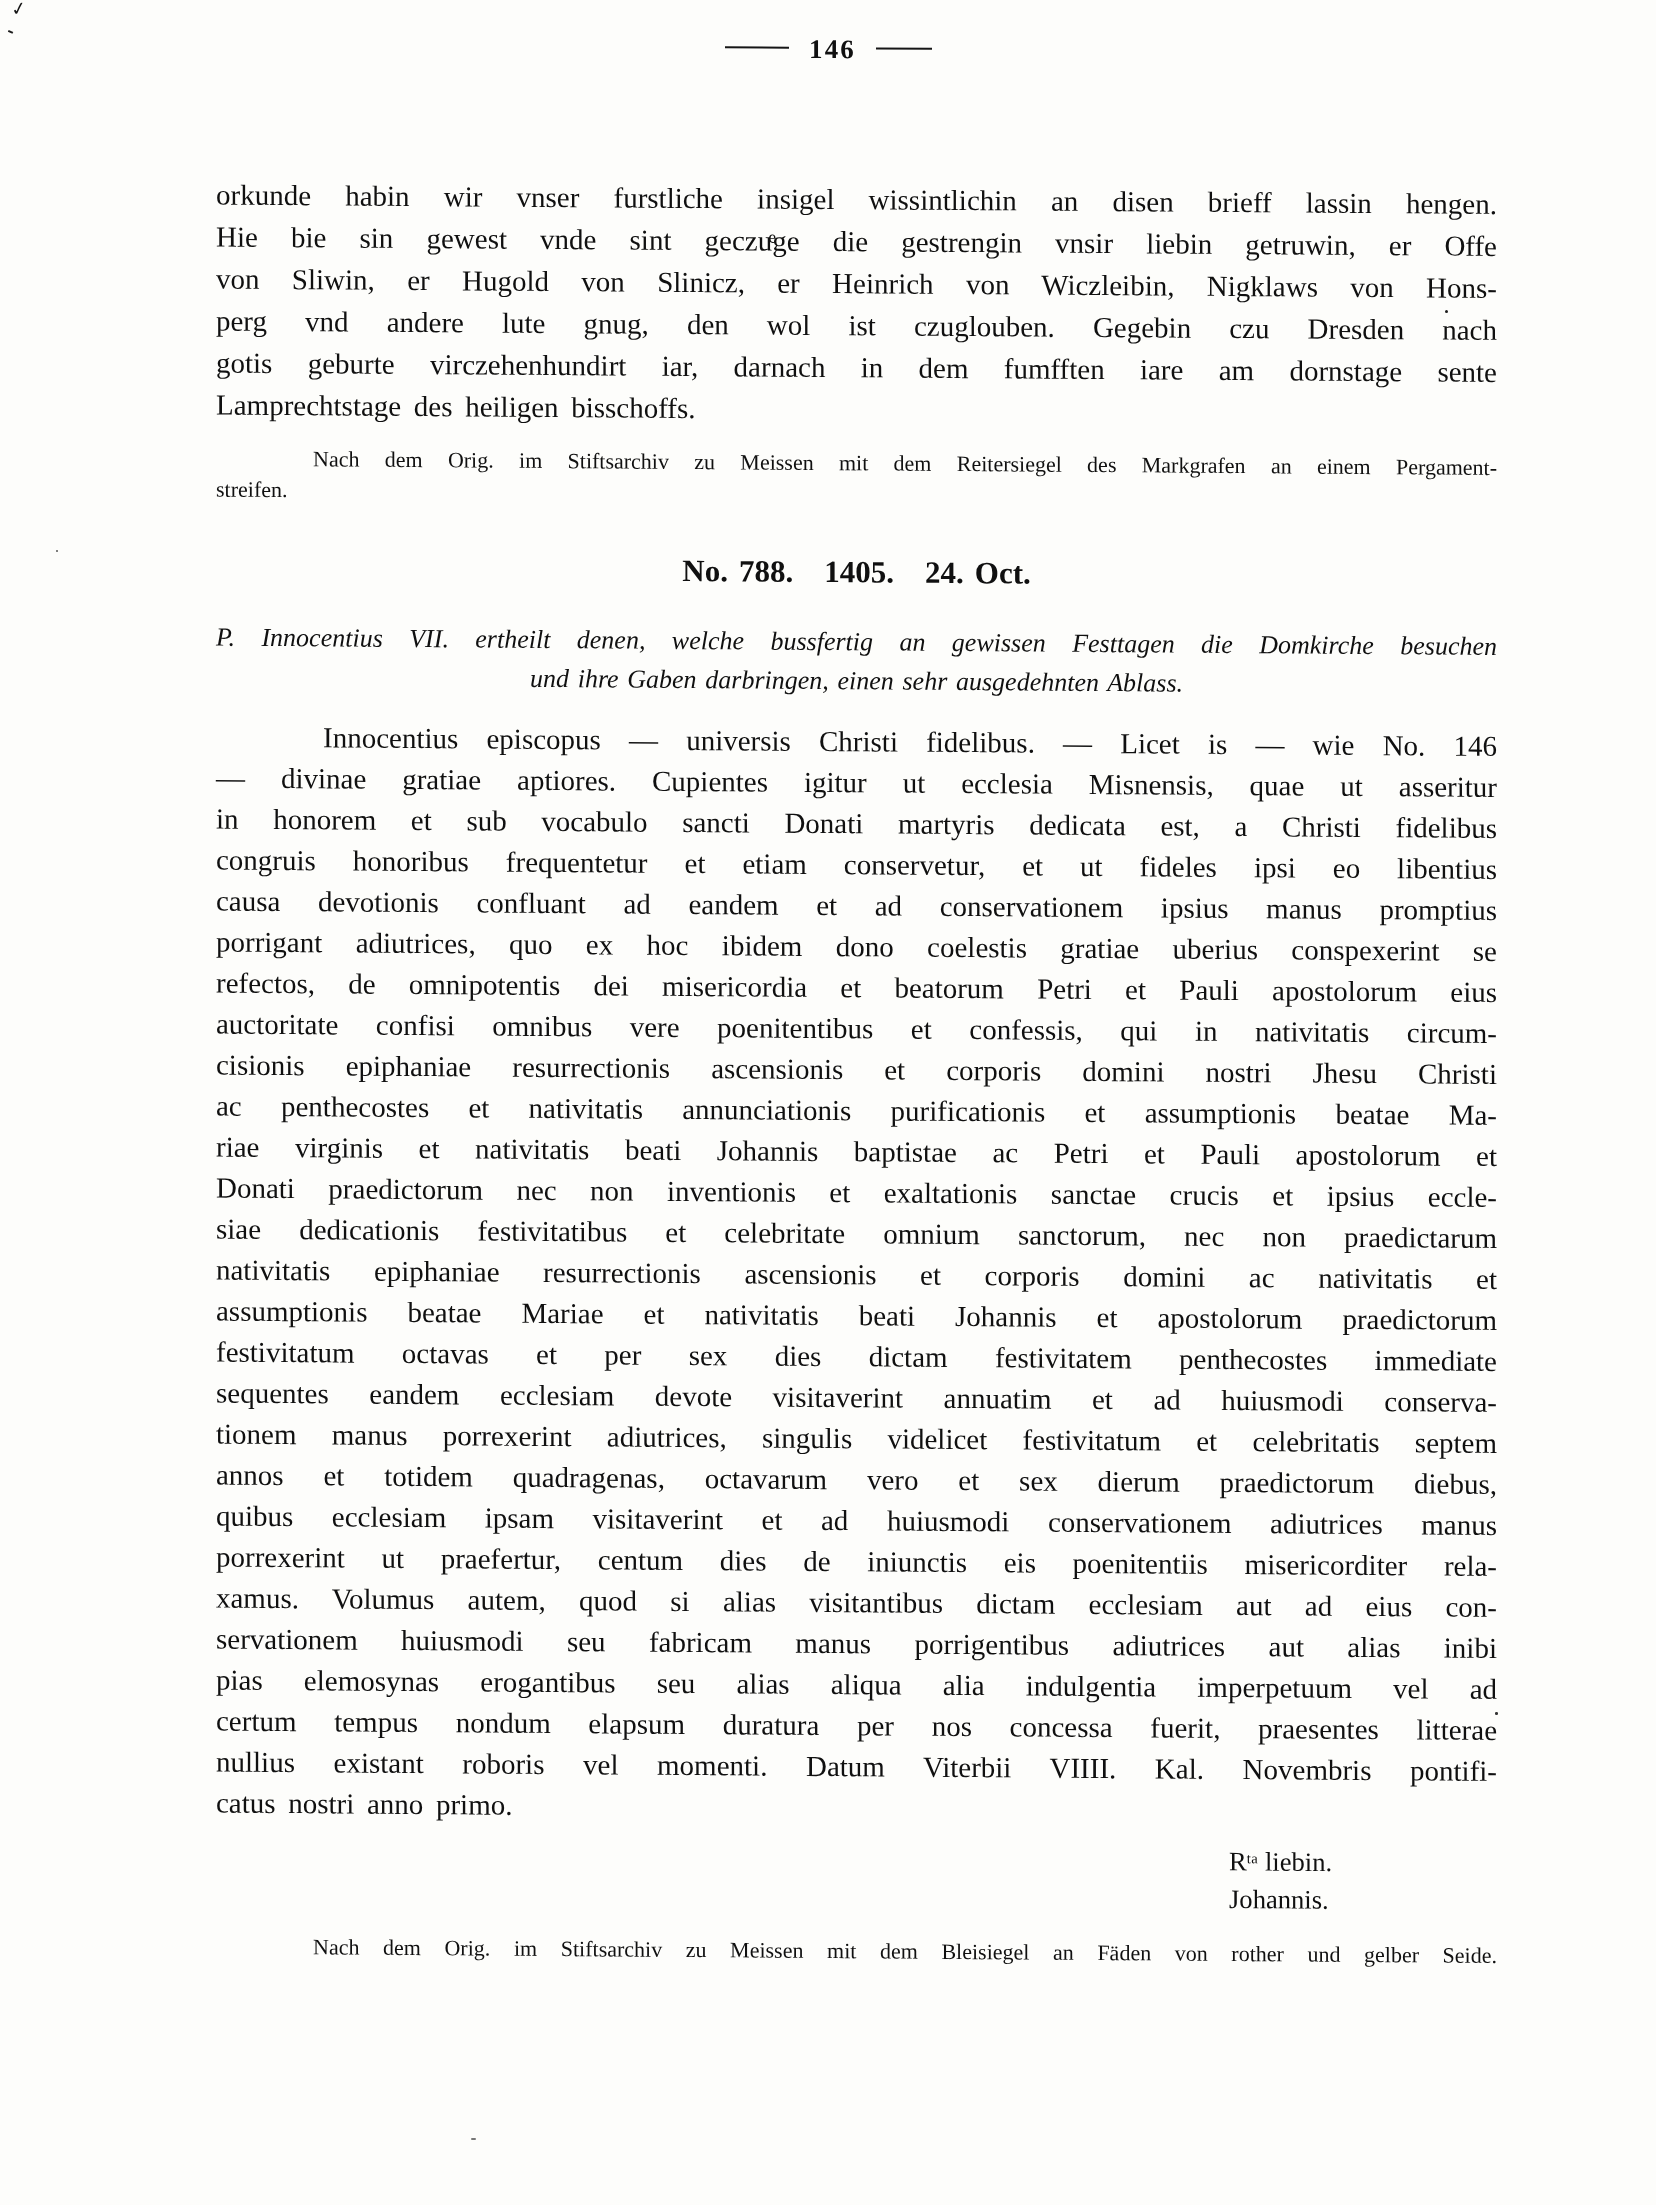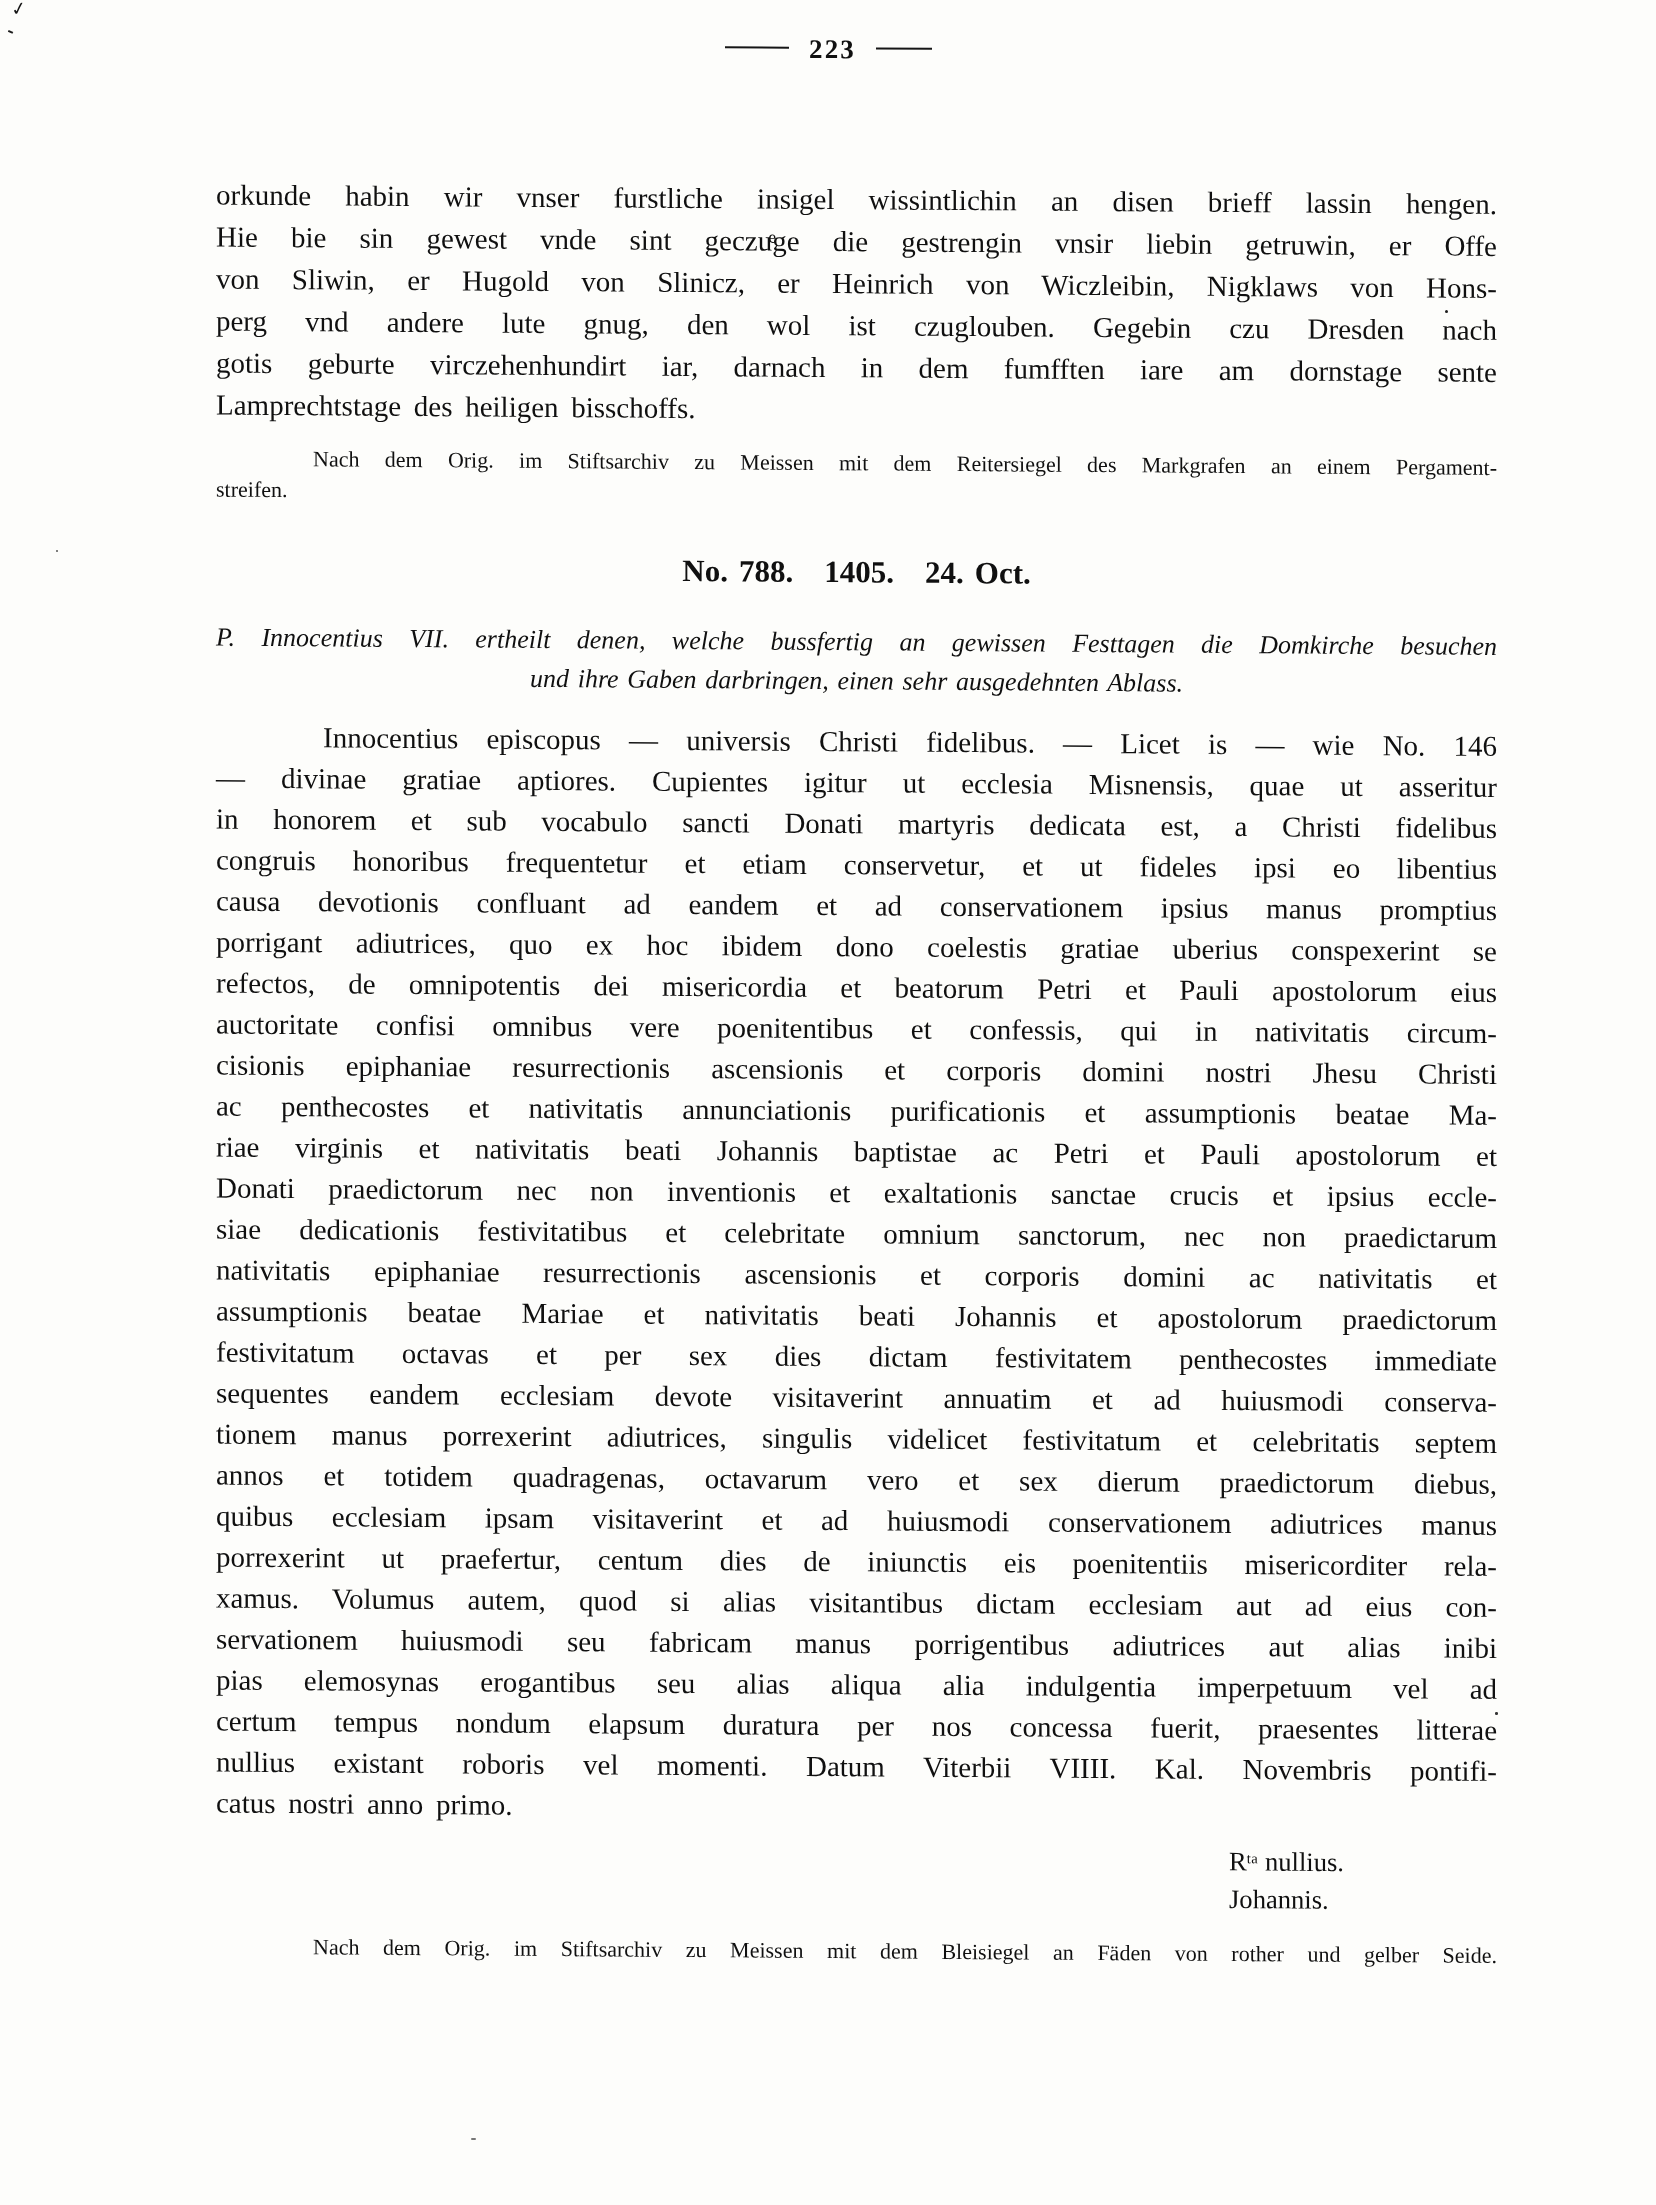--- a/index.html
+++ b/index.html
@@ -46,21 +46,21 @@
   .sp-dot3 { top:2138px; left:471px; width:4.9px; height:2.2px; border-radius:1.1px; background:#777; }
   .sp-dot4 { top:550px; left:56px; width:2.2px; height:2.2px; border-radius:50%; background:#555; }
 </style>
 </head>
 <body>
 
 <div class="page">
   <div class="tilt">
 
     <div class="pagehead">
-      <span class="rule"></span><span>223</span><span class="rule rule-r"></span>
+      <span class="rule"></span><span>146</span><span class="rule rule-r"></span>
     </div>
 
     <div class="block para1">
       <div class="jl">orkunde habin wir vnser furstliche insigel wissintlichin an disen brieff lassin hengen.</div>
       <div class="jl">Hie bie sin gewest vnde sint geczuͤge die gestrengin vnsir liebin getruwin, er Offe</div>
       <div class="jl">von Sliwin, er Hugold von Slinicz, er Heinrich von Wiczleibin, Nigklaws von Hons-</div>
       <div class="jl">perg vnd andere lute gnug, den wol ist czuglouben. Gegebin czu Dresden nach</div>
       <div class="jl">gotis geburte virczehenhundirt iar, darnach in dem fumfften iare am dornstage sente</div>
       <div class="ll">Lamprechtstage des heiligen bisschoffs.</div>
     </div>
@@ -101,21 +101,21 @@
       <div class="jl">porrexerint ut praefertur, centum dies de iniunctis eis poenitentiis misericorditer rela-</div>
       <div class="jl">xamus. Volumus autem, quod si alias visitantibus dictam ecclesiam aut ad eius con-</div>
       <div class="jl">servationem huiusmodi seu fabricam manus porrigentibus adiutrices aut alias inibi</div>
       <div class="jl">pias elemosynas erogantibus seu alias aliqua alia indulgentia imperpetuum vel ad</div>
       <div class="jl">certum tempus nondum elapsum duratura per nos concessa fuerit, praesentes litterae</div>
       <div class="jl">nullius existant roboris vel momenti. Datum Viterbii VIIII. Kal. Novembris pontifi-</div>
       <div class="ll">catus nostri anno primo.</div>
     </div>
 
     <div class="signature">
-      <div><span>R</span><sup>ta</sup><span> nullius.</span></div>
+      <div><span>R</span><sup>ta</sup><span> liebin.</span></div>
       <div>Johannis.</div>
     </div>
 
     <div class="block note note2">
       <div class="jl indent-note">Nach dem Orig. im Stiftsarchiv zu Meissen mit dem Bleisiegel an Fäden von rother und gelber Seide.</div>
     </div>
 
   </div>
 
   <div class="speck sp-check">✓</div>

